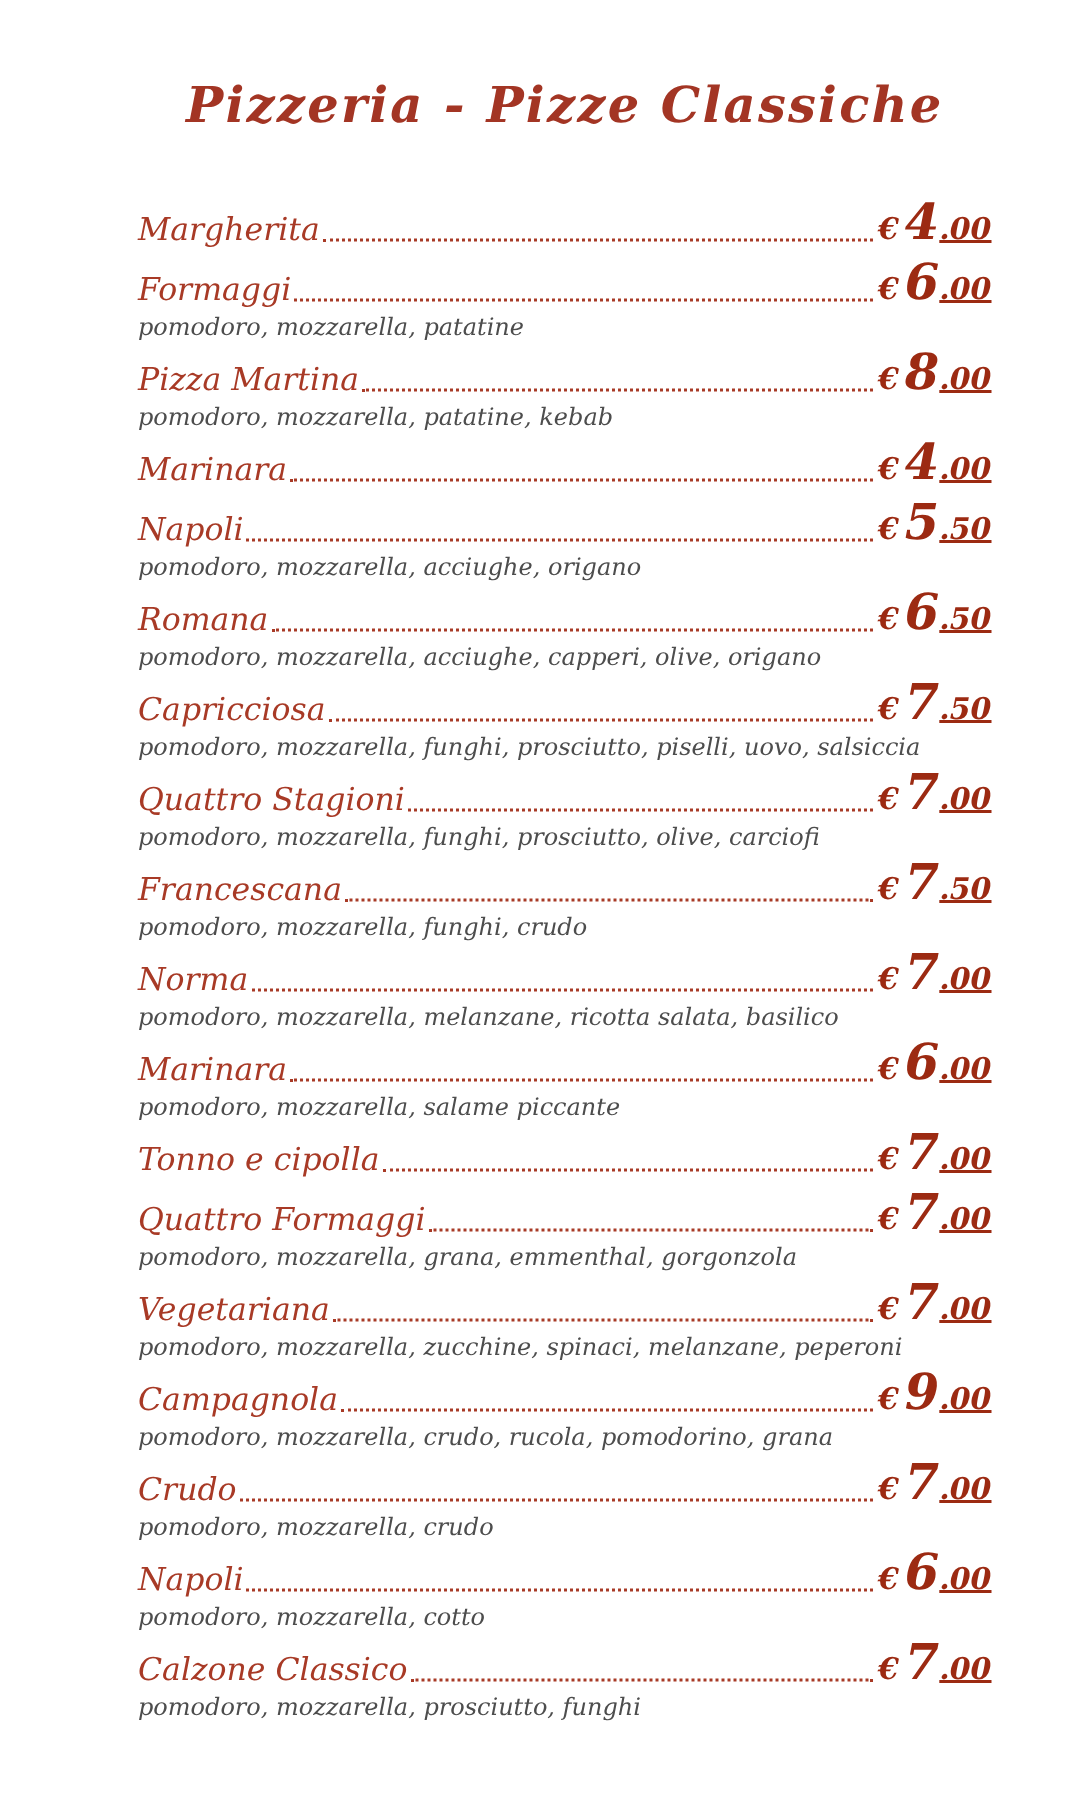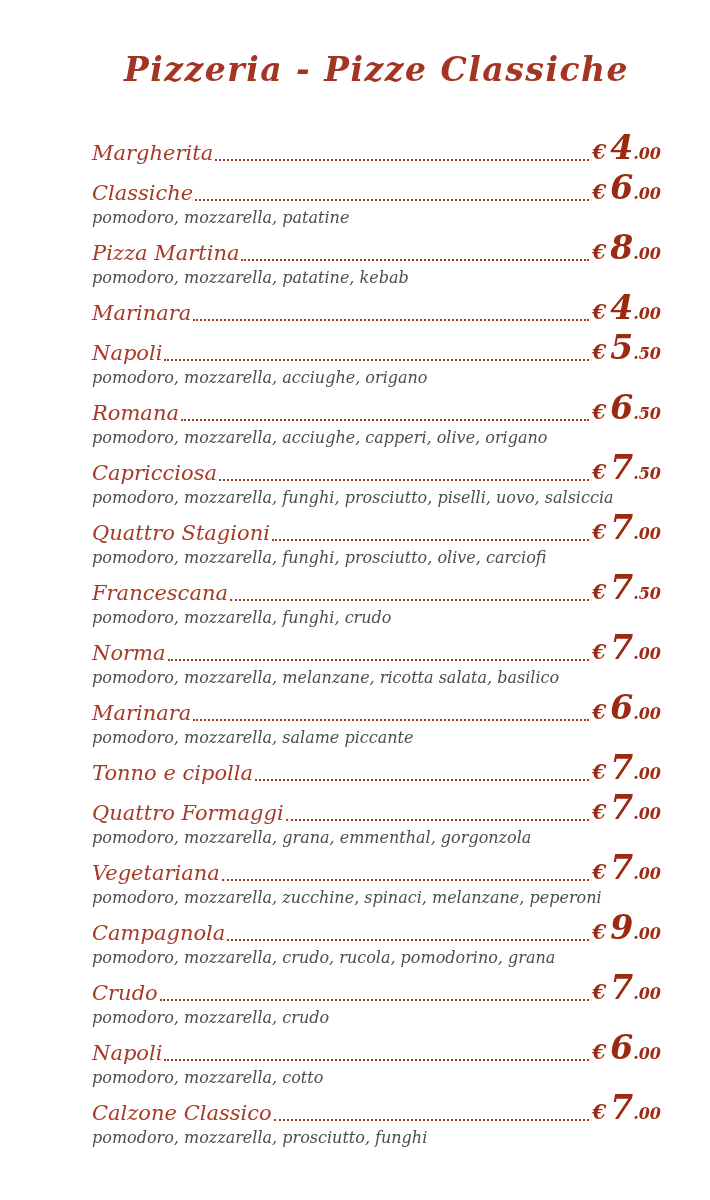--- a/index.html
+++ b/index.html
@@ -61,21 +61,22 @@
     line-height: 27px;
   }
   .euro {
     font-size: 20px;
     padding-right: 4px;
   }
   .int {
     font-size: 33px;
   }
   .cents {
-    font-size: 16px;
+    font-size: 20px;
+    text-decoration: underline;
   }
   .ingredients {
     font-style: italic;
     font-size: 16px;
     line-height: 19px;
     color: #4d4d4d;
     margin-top: 1px;
   }
 </style>
 </head>
@@ -88,21 +89,21 @@
   <div class="item">
     <div class="row">
       <span class="name">Margherita</span>
       <span class="leader"></span>
       <span class="price"><span class="euro">€</span><span class="int">4</span><span class="cents">.00</span></span>
     </div>
   </div>
 
   <div class="item">
     <div class="row">
-      <span class="name">Classiche</span>
+      <span class="name">Formaggi</span>
       <span class="leader"></span>
       <span class="price"><span class="euro">€</span><span class="int">6</span><span class="cents">.00</span></span>
     </div>
     <div class="ingredients">pomodoro, mozzarella, patatine</div>
   </div>
 
   <div class="item">
     <div class="row">
       <span class="name">Pizza Martina</span>
       <span class="leader"></span>

